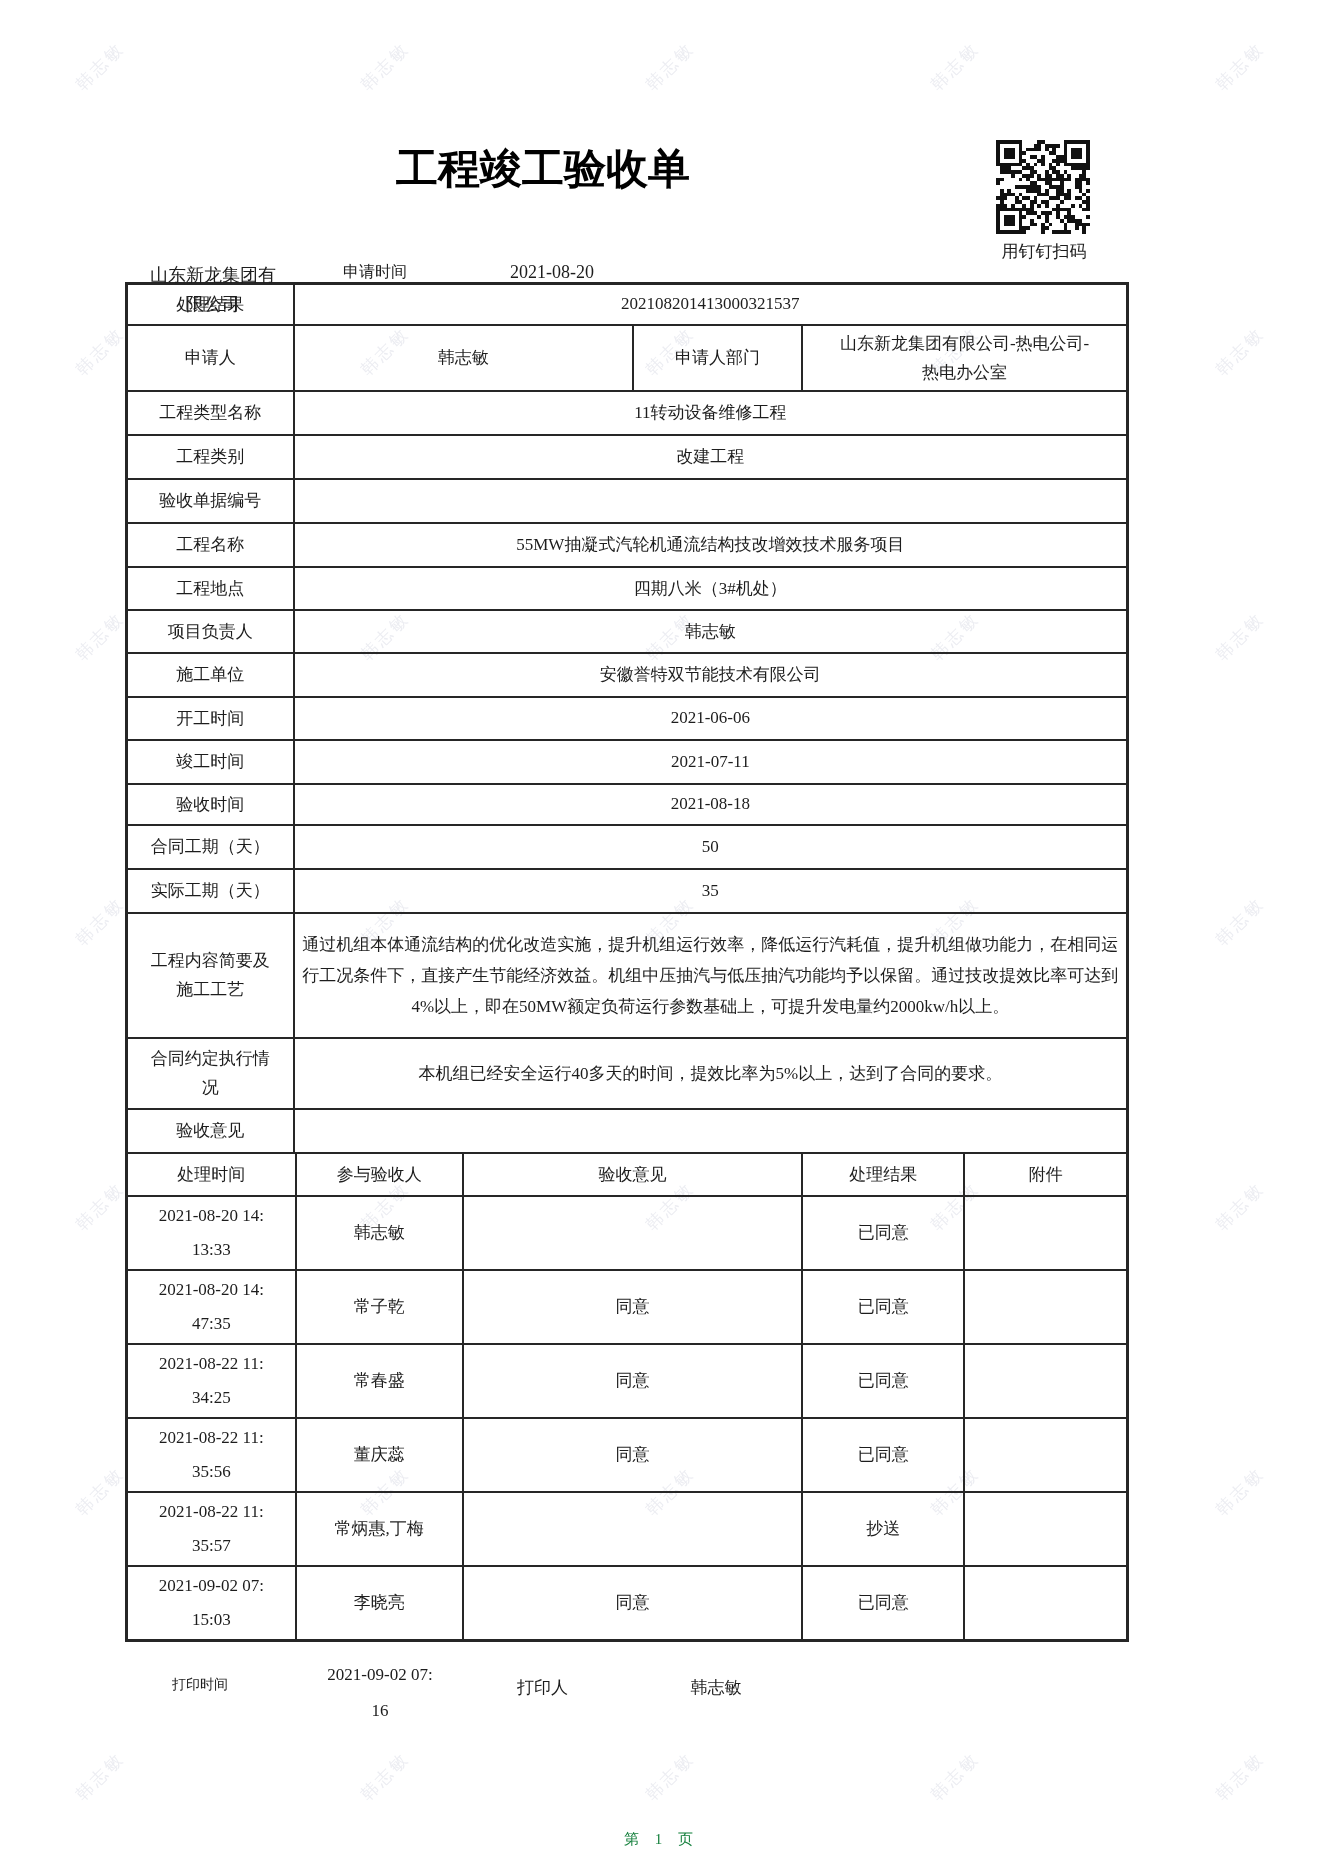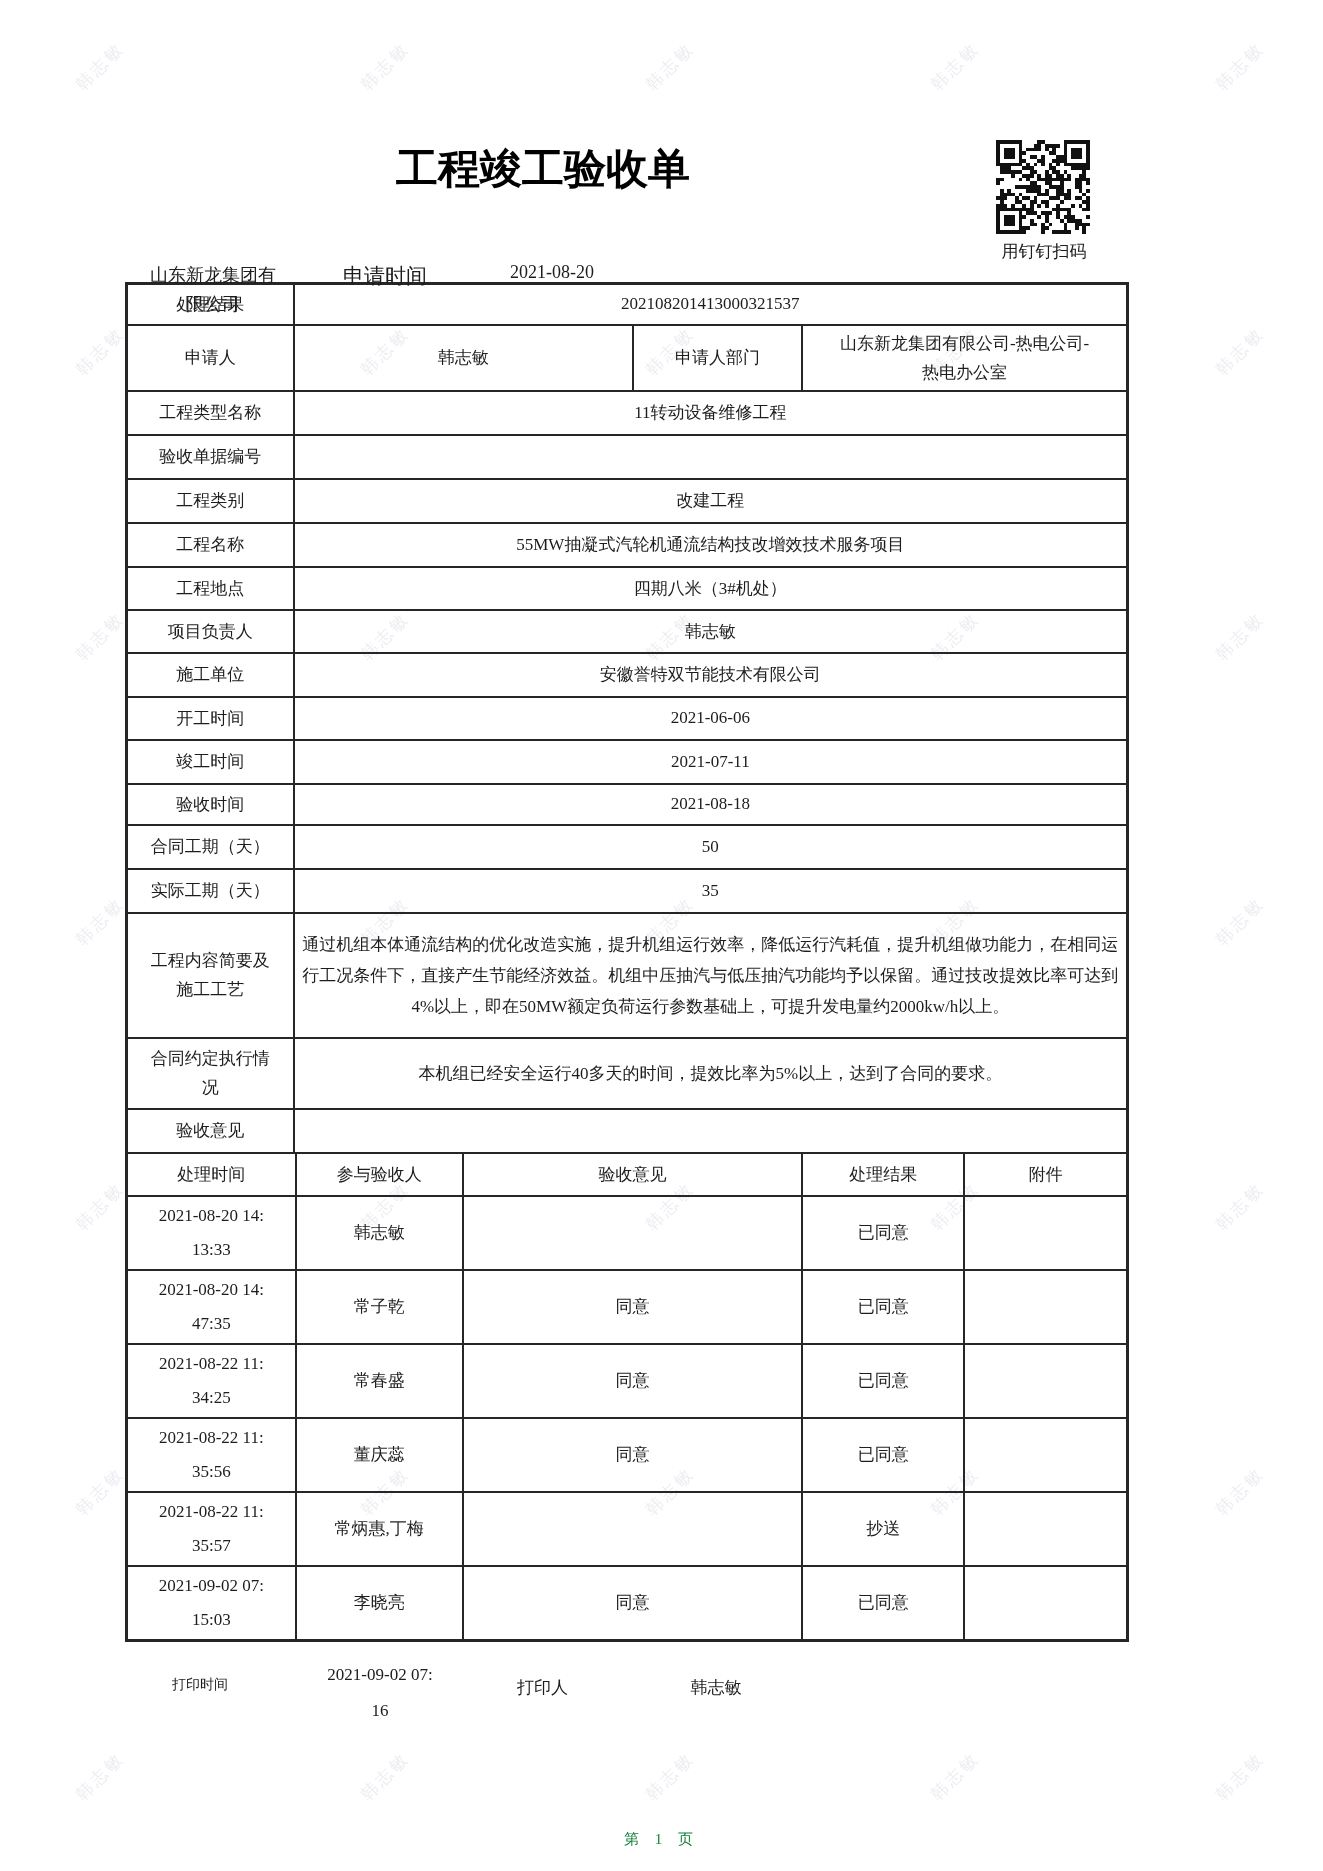--- a/index.html
+++ b/index.html
@@ -17,21 +17,21 @@
   
   .page-title{
     position:absolute;top:146px;left:0;width:1086px;text-align:center;
     font-family:"Liberation Sans","DejaVu Sans",sans-serif;
     font-weight:bold;font-size:42px;line-height:1.1;color:#000;z-index:2;
   }
   .company{
     position:absolute;top:248px;left:130px;width:166px;text-align:center;
     font-size:18px;line-height:29px;white-space:pre-line;z-index:2;margin-top:13px;
   }
-  .apply-label{position:absolute;top:262px;left:343px;font-size:21px;z-index:2;}
+  .apply-label{position:absolute;top:262px;left:343px;font-size:16px;z-index:2;}
   .apply-value{position:absolute;top:262px;left:462px;width:180px;text-align:center;font-size:18px;z-index:2;}
   .qr-wrap{position:absolute;top:140px;left:996px;width:96px;text-align:center;z-index:2;}
   .qr-wrap svg{display:block;width:94px;height:94px;}
   .qr-caption{display:block;margin-top:6px;font-size:17px;color:#1d1d1d;white-space:nowrap;}
   
   table.form{
     position:absolute;top:282px;left:125px;width:1004px;z-index:1;
     border-collapse:collapse;table-layout:fixed;
     font-size:17px;color:#1d1d1d;background:transparent;
     border:3px solid #262626;
@@ -459,26 +459,26 @@
       <td colspan="3">韩志敏</td>
       <td>申请人部门</td>
       <td colspan="2" class="pre">山东新龙集团有限公司-热电公司-
 热电办公室</td>
     </tr>
     <tr class="h44">
       <td>工程类型名称</td>
       <td colspan="6">11转动设备维修工程</td>
     </tr>
     <tr class="h44">
+      <td>工程类别</td>
+      <td colspan="6">改建工程</td>
+    </tr>
+    <tr class="h44">
       <td>验收单据编号</td>
       <td colspan="6"></td>
-    </tr>
-    <tr class="h44">
-      <td>工程类别</td>
-      <td colspan="6">改建工程</td>
     </tr>
     <tr class="h44">
       <td>工程名称</td>
       <td colspan="6">55MW抽凝式汽轮机通流结构技改增效技术服务项目</td>
     </tr>
     <tr class="h43">
       <td>工程地点</td>
       <td colspan="6">四期八米（3#机处）</td>
     </tr>
     <tr class="h43">

